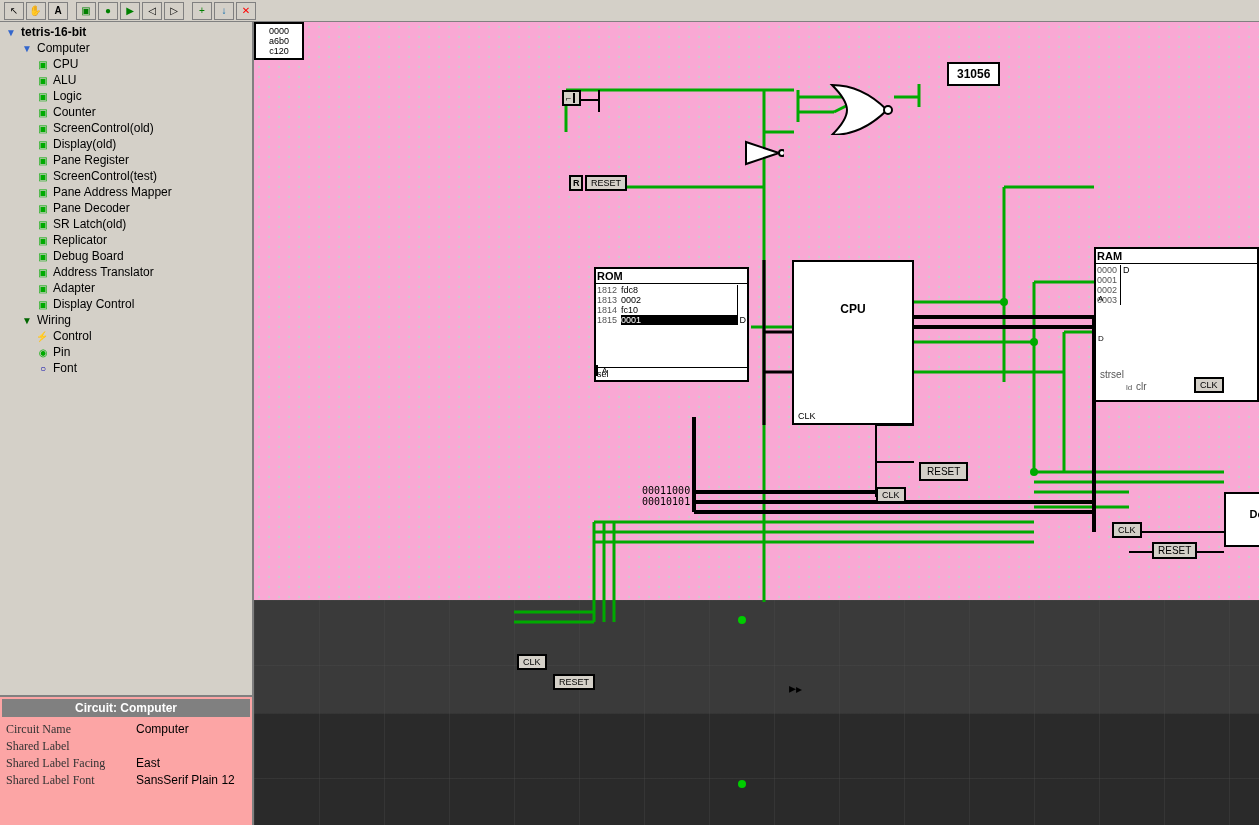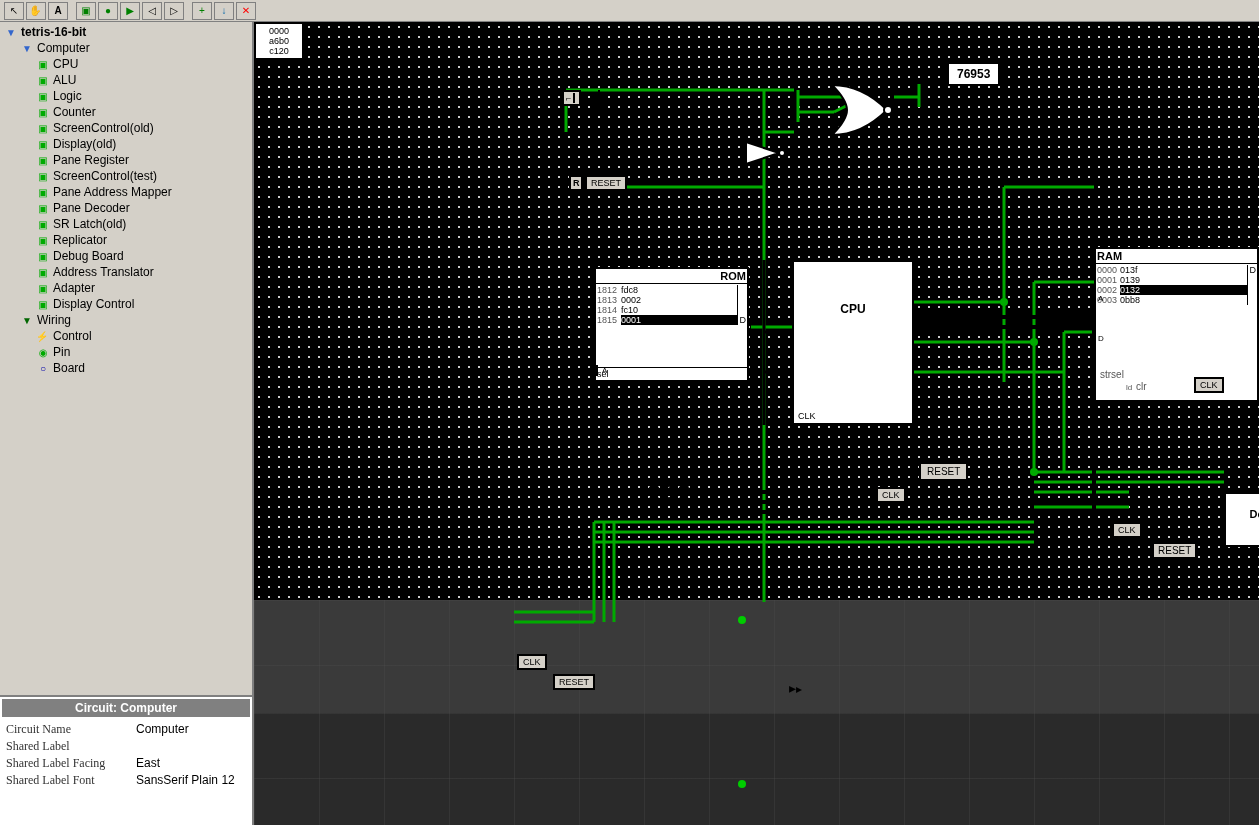--- a/index.html
+++ b/index.html
@@ -23,28 +23,28 @@
     .tree-indent2 { margin-left: 32px; }
 
     
     .ic-green { color: #00aa00; }
     .ic-blue { color: #0000aa; }
     .ic-orange { color: #cc6600; }
     .ic-folder-blue { color: #3366cc; }
     .ic-folder-green { color: #006600; }
 
     
-    #properties { height: 130px; background: #ffffff; border-top: 2px solid #808080; padding: 2px; }
+    #properties { height: 130px; background: #fca5a5; border-top: 2px solid #808080; padding: 2px; }
     .prop-title { background: #808080; color: white; font-weight: bold; text-align: center; padding: 2px; font-size: 12px; margin-bottom: 4px; }
     .prop-row { display: flex; padding: 1px 4px; font-size: 12px; }
     .prop-label { width: 130px; color: #333; font-family: Liberation Serif, serif; }
     .prop-value { color: #000; }
 
     
-    #canvas-area { flex: 1; background: #000000; position: relative; overflow: hidden; }
+    #canvas-area { flex: 1; background: #f9a8d4; position: relative; overflow: hidden; }
     #circuit-canvas { width: 100%; height: 100%; position: relative; background-image: radial-gradient(circle, #ccc 1px, transparent 1px); background-size: 10px 10px; }
 
     
     #dark-area { position: absolute; bottom: 0; left: 0; right: 0; height: 225px; background: #3a3a3a; background-image: 
       linear-gradient(rgba(80,80,80,0.3) 1px, transparent 1px),
       linear-gradient(90deg, rgba(80,80,80,0.3) 1px, transparent 1px);
     background-size: 65px 65px; }
     #dark-area2 { position: absolute; bottom: 0; left: 0; right: 0; height: 112px; background: #2a2a2a; background-image: 
       linear-gradient(rgba(80,80,80,0.3) 1px, transparent 1px),
       linear-gradient(90deg, rgba(80,80,80,0.3) 1px, transparent 1px);
@@ -161,21 +161,21 @@
       <div class="tree-item tree-indent2">
         <span class="tree-icon ic-orange">⚡</span>
         <span>Control</span>
       </div>
       <div class="tree-item tree-indent2">
         <span class="tree-icon ic-green">◉</span>
         <span>Pin</span>
       </div>
       <div class="tree-item tree-indent2">
         <span class="tree-icon ic-blue">○</span>
-        <span>Board</span>
+        <span>Font</span>
       </div>
     </div>
 
     <div id="properties">
       <div class="prop-title">Circuit: Computer</div>
       <div class="prop-row">
         <span class="prop-label">Circuit Name</span>
         <span class="prop-value">Computer</span>
       </div>
       <div class="prop-row">
@@ -287,21 +287,21 @@
         <line x1="440" y1="395" x2="440" y2="490" stroke="black" stroke-width="4"></line>
         <line x1="840" y1="295" x2="840" y2="510" stroke="black" stroke-width="4"></line>
       </svg>
 
       <div style="position:absolute;left:593;top:38;border:2px solid black;background:white;font-size:9px;padding:2px 4px;text-align:center;min-width:50px;">
         <div>0000</div>
         <div>a6b0</div>
         <div>c120</div>
       </div>
 
-      <div style="position:absolute;left:693px;top:40px;border:2px solid black;background:white;font-size:12px;padding:3px 8px;font-weight:bold;">76953</div>
+      <div style="position:absolute;left:693px;top:40px;border:2px solid black;background:white;font-size:12px;padding:3px 8px;font-weight:bold;">31056</div>
 
       <svg style="position:absolute;left:568px;top:58px;width:80px;height:55px;">
         <path d="M10,5 Q40,5 65,30 Q40,55 10,55 Q25,40 25,30 Q25,20 10,5 Z" fill="white" stroke="black" stroke-width="2"></path>
         <circle cx="66" cy="30" r="4" fill="white" stroke="black" stroke-width="2"></circle>
       </svg>
 
       <svg style="position:absolute;left:490px;top:118px;width:40px;height:26px;">
         <polygon points="2,2 35,13 2,24" fill="white" stroke="black" stroke-width="2"></polygon>
         <circle cx="38" cy="13" r="3" fill="white" stroke="black" stroke-width="2"></circle>
       </svg>
@@ -309,21 +309,21 @@
       <div style="position:absolute;left:315px;top:153px;display:flex;align-items:center;gap:2px;">
         <div style="border:2px solid black;background:#d4d0c8;font-size:9px;padding:1px 2px;font-weight:bold;letter-spacing:-0.5px;">R</div>
         <div style="border:2px solid black;background:#d4d0c8;font-size:9px;padding:1px 4px;">RESET</div>
       </div>
 
       <div style="position:absolute;left:308px;top:68px;border:2px solid black;background:#d4d0c8;font-size:9px;padding:1px 2px;display:flex;align-items:center;">
         <div style="border-right:2px solid black;padding-right:2px;margin-right:2px;">⌐</div>
       </div>
 
       <div style="position:absolute;left:340px;top:245px;width:155px;height:115px;border:2px solid black;background:white;">
-        <div style="text-align:right;font-weight:bold;font-size:11px;border-bottom:1px solid black;padding:1px;">ROM</div>
+        <div style="text-align:left;font-weight:bold;font-size:11px;border-bottom:1px solid black;padding:1px;">ROM</div>
         <div style="display:flex;font-size:9px;padding:1px;">
           <div style="text-align:right;padding-right:4px;color:#555;">
             <div>1812</div>
               <div>1813</div>
               <div>1814</div>
               <div>1815</div>
           </div>
           <div style="flex:1;">
             <div>fdc8</div>
               <div>0002</div>
@@ -343,26 +343,20 @@
 
       <div style="position:absolute;left:840px;top:225px;width:165px;height:155px;border:2px solid black;background:white;">
         <div style="text-align:left;font-weight:bold;font-size:11px;border-bottom:1px solid black;padding:1px;">RAM</div>
         <div style="display:flex;font-size:9px;padding:1px;">
           <div style="text-align:right;padding-right:3px;color:#555;">
             <div>0000</div>
               <div>0001</div>
               <div>0002</div>
               <div>0003</div>
           </div>
-          <div style="flex:1;">
-            <div>013f</div>
-              <div>0139</div>
-            <div style="background:black;color:white;">0132</div>
-            <div>0bb8</div>
-          </div>
           <div style="border-left:1px solid black;padding-left:2px;font-size:9px;display:flex;align-items:flex-start;">D</div>
         </div>
         <div style="font-size:8px;position:absolute;left:2px;top:45px;">A</div>
         <div style="font-size:8px;position:absolute;left:2px;top:85px;">D</div>
         <div style="font-size:10px;position:absolute;bottom:20px;left:4px;color:#555;">strsel</div>
         <div style="font-size:8px;position:absolute;bottom:8px;left:30px;color:#555;">ld</div>
         <div style="font-size:10px;position:absolute;bottom:8px;left:40px;color:#555;">clr</div>
       </div>
 
       <div style="position:absolute;left:665px;top:440px;border:2px solid black;background:#d4d0c8;font-size:10px;padding:2px 6px;">RESET</div>

